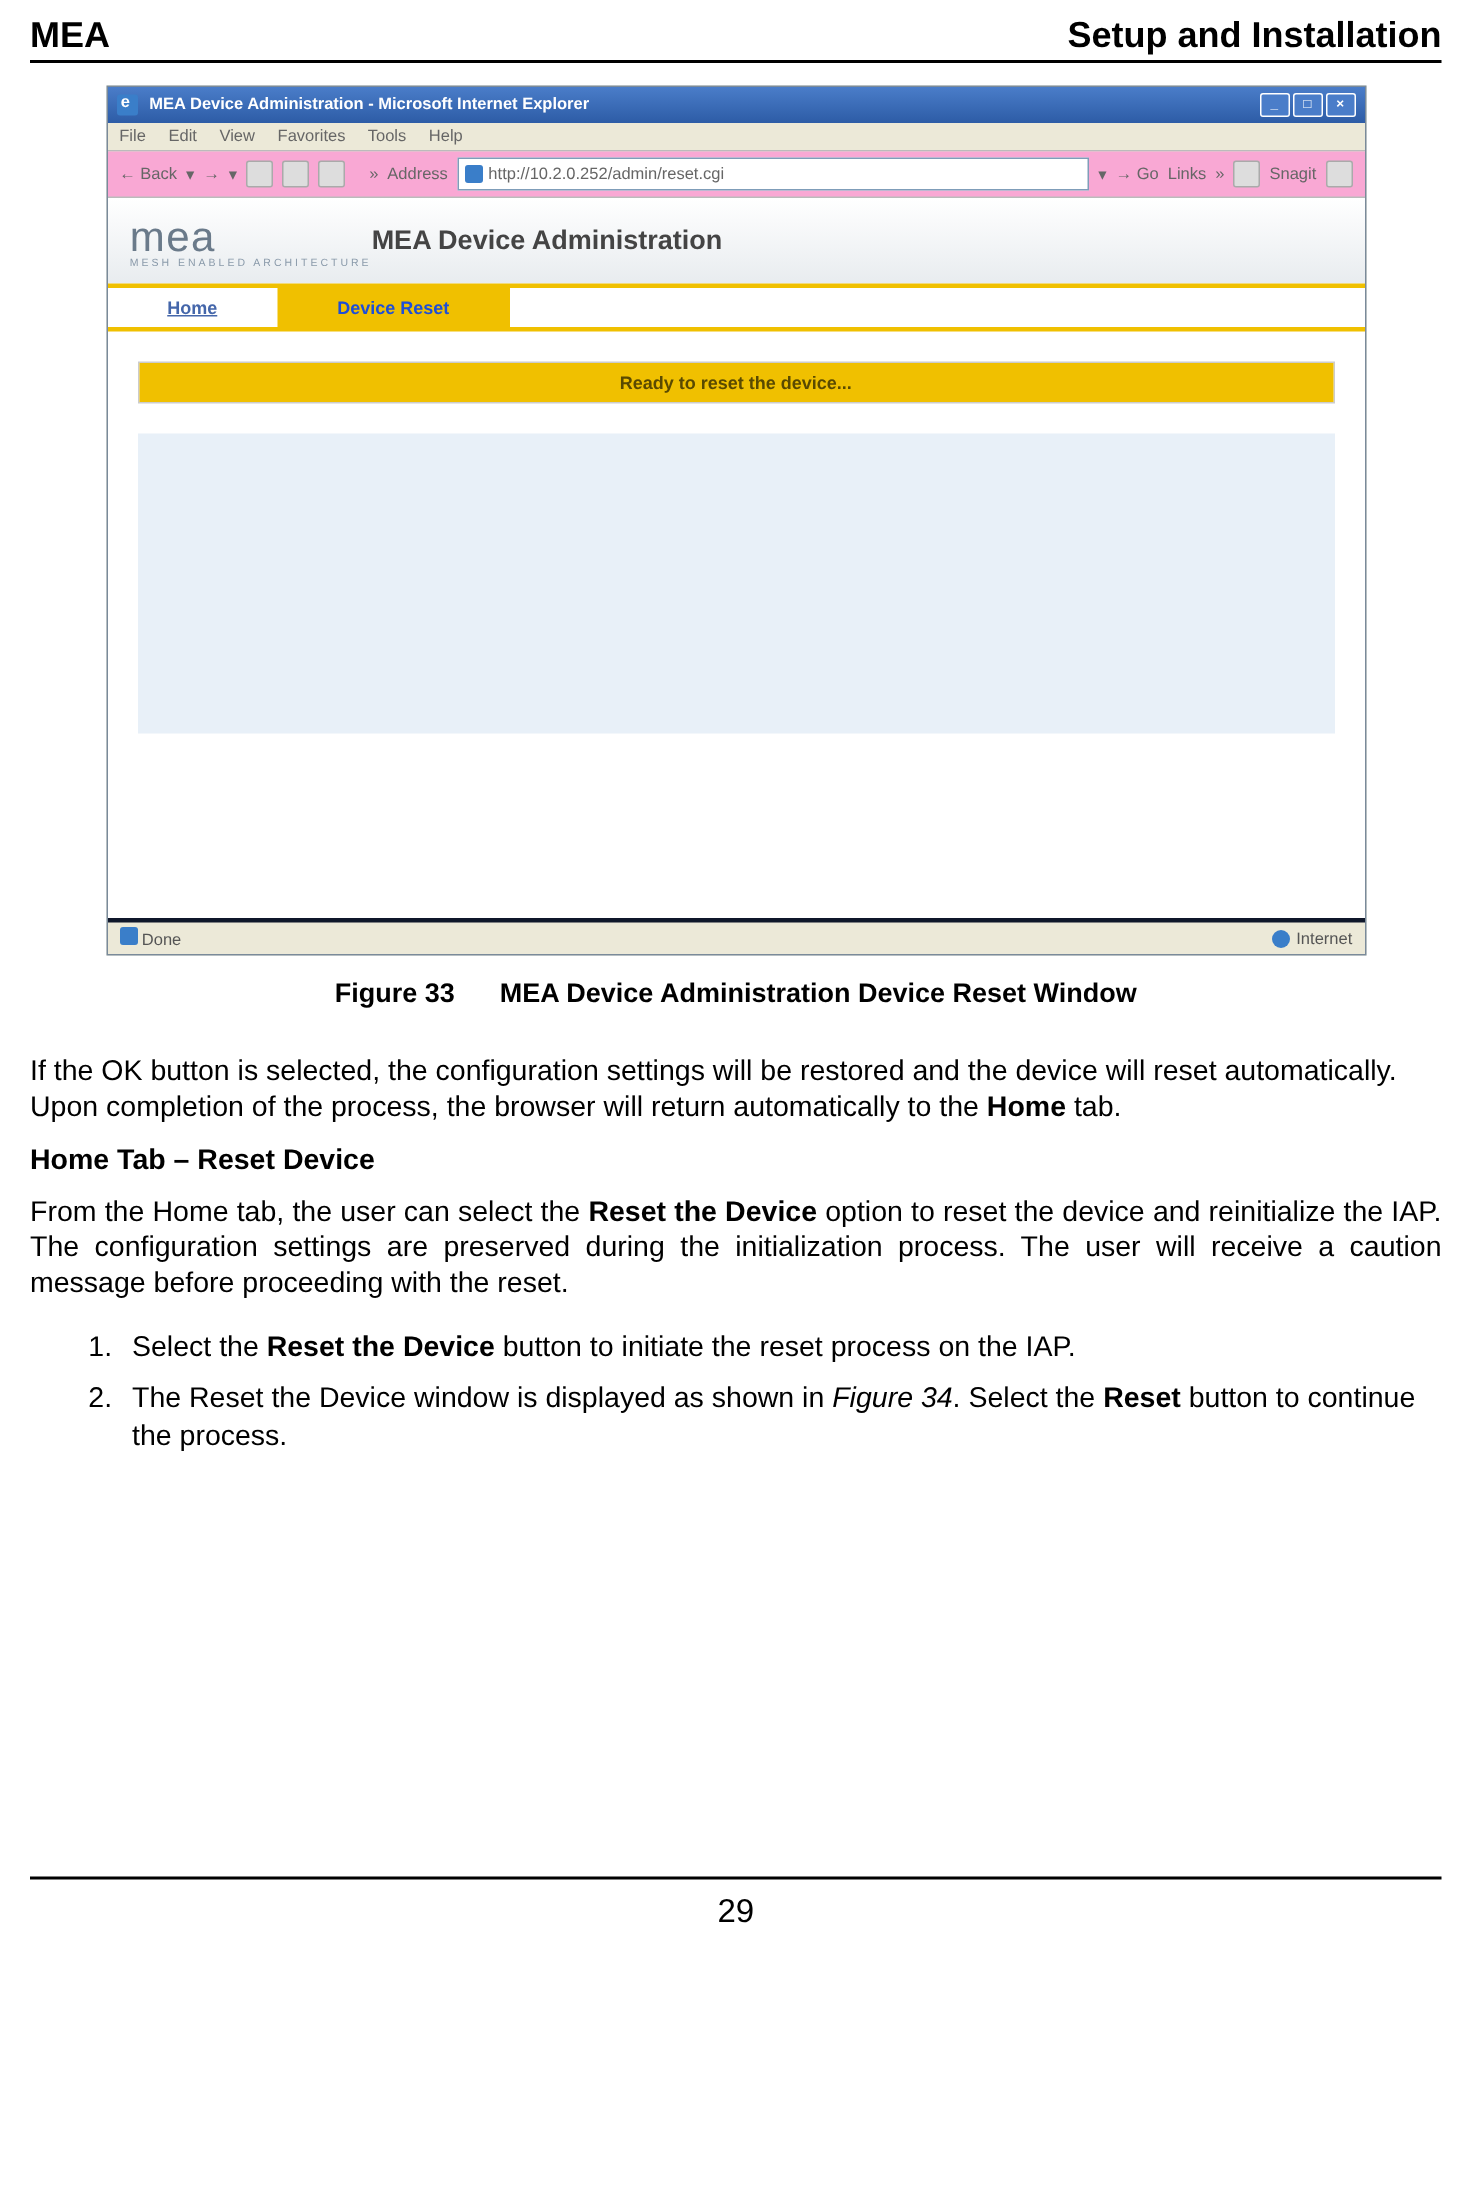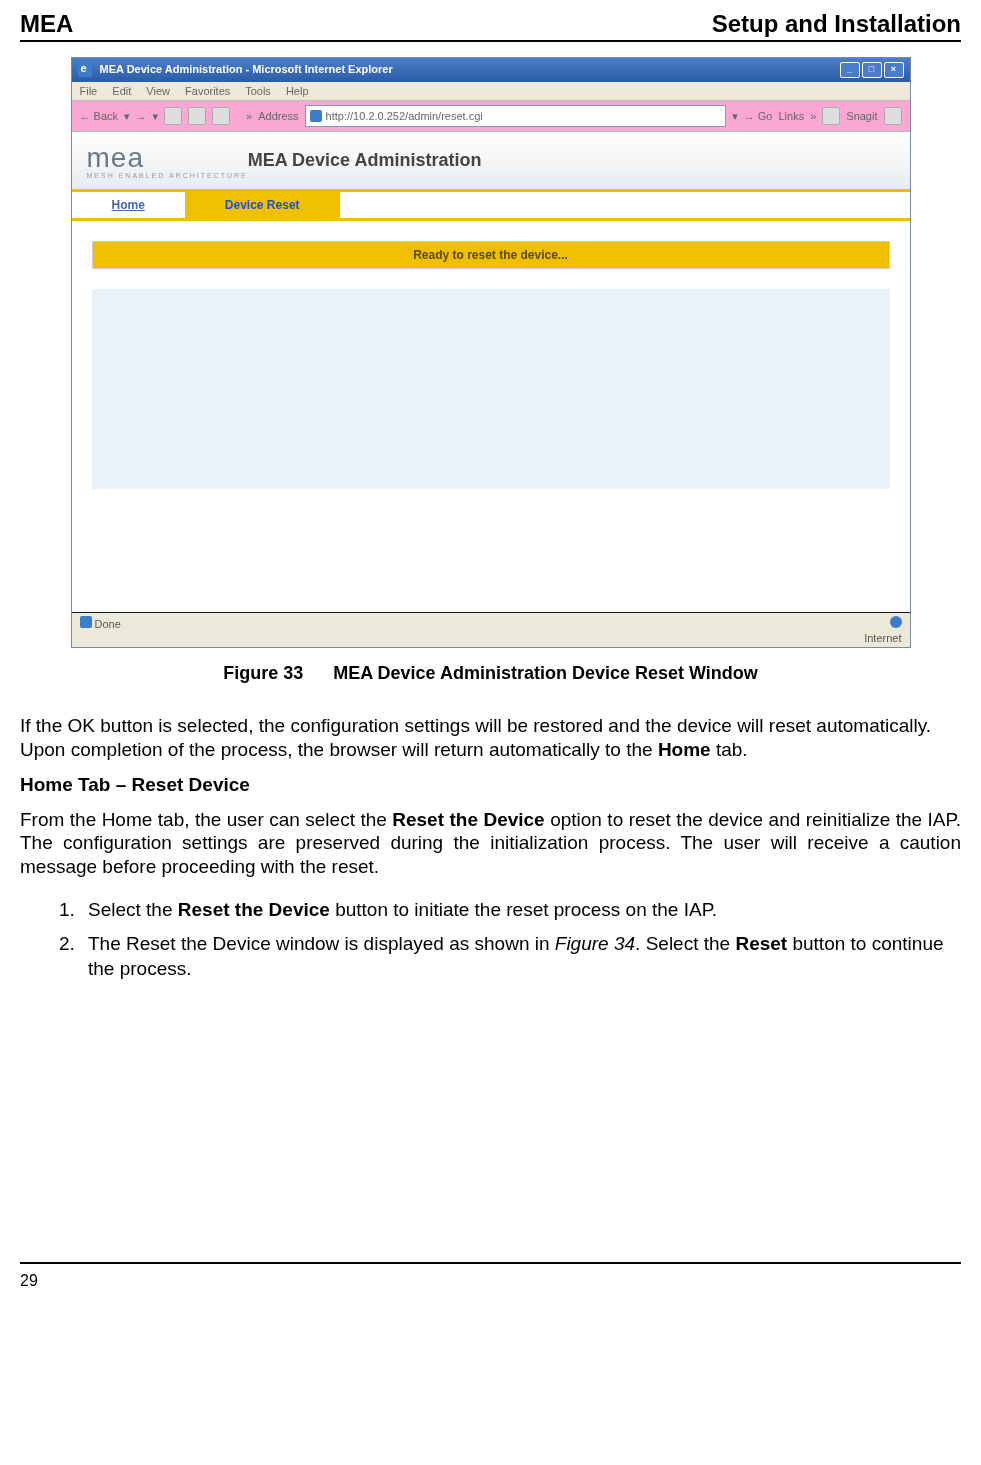--- a/index.html
+++ b/index.html
@@ -214,32 +214,31 @@
       color: #d0dae8;
       text-decoration: underline;
     }
     .blank-area {
       background: #e8f0f8;
       height: 200px;
       margin: 0 20px;
     }
     .statusbar {
       background: #ece9d8;
-      border-top: 1px solid #0f172a;
+      border-top: 3px solid #0f172a;
       padding: 3px 8px;
       display: flex;
       justify-content: space-between;
       color: #555;
       font-size: 11px;
     }
     .statusbar-right {
       display: flex;
-      align-items: flex-end;
+      align-items: center;
       gap: 4px;
-      flex-direction: column;
     }
     .globe-icon {
       width: 12px;
       height: 12px;
       background: #3a7ec9;
       border-radius: 50%;
       display: inline-block;
     }
     .figure-caption {
       text-align: center;
@@ -270,22 +269,23 @@
       padding-left: 60px;
     }
     ol.numbered li {
       margin-bottom: 10px;
       padding-left: 8px;
     }
     .page-footer {
       border-top: 2px solid #000;
       margin-top: 280px;
       padding-top: 8px;
-      font-family: Arial, sans-serif;
-      font-size: 16px;
+      text-align: center;
+      font-family: Arial, sans-serif;
+      font-size: 22px;
     }
   </style>
 </head>
 <body>
 
 <div class="page">
   <div class="header-row">
     <span>MEA</span>
     <span>Setup and Installation</span>
   </div>

